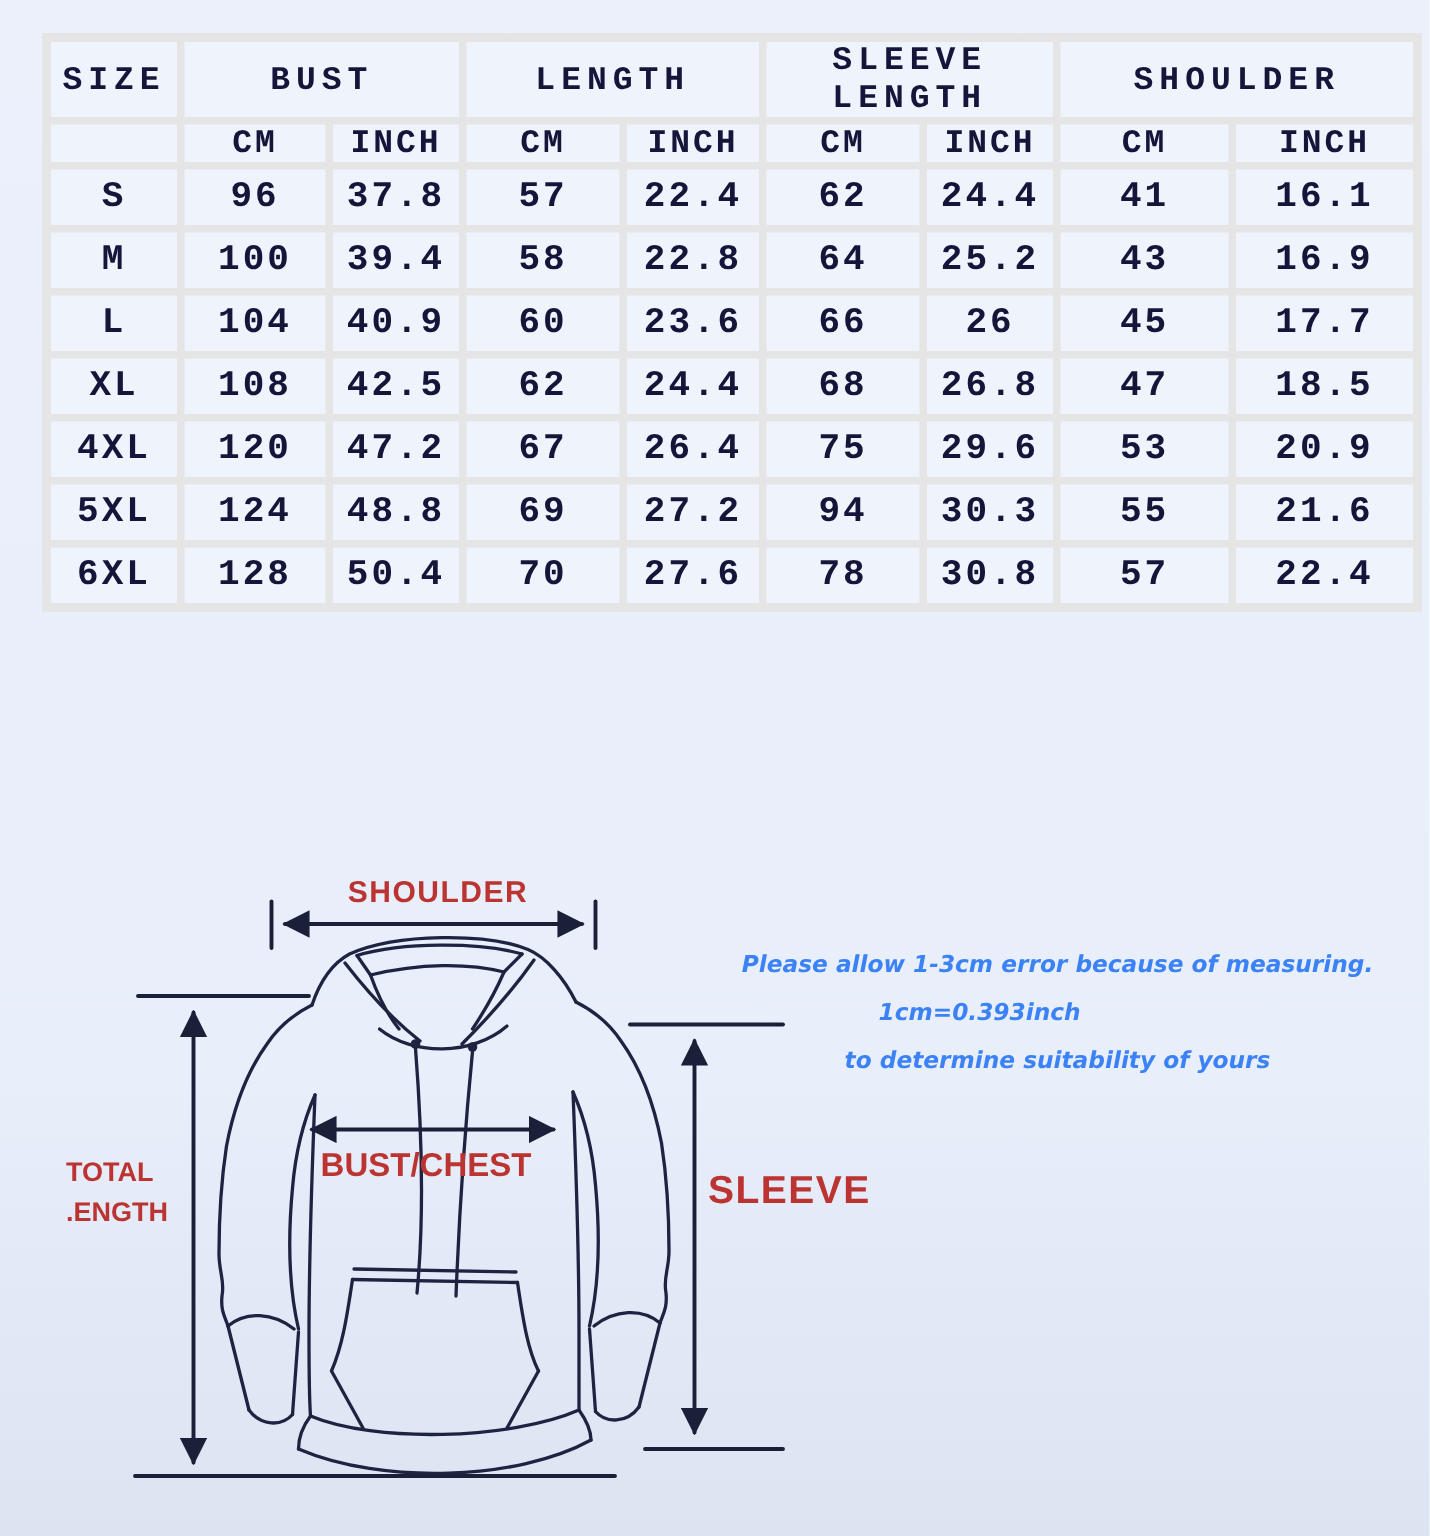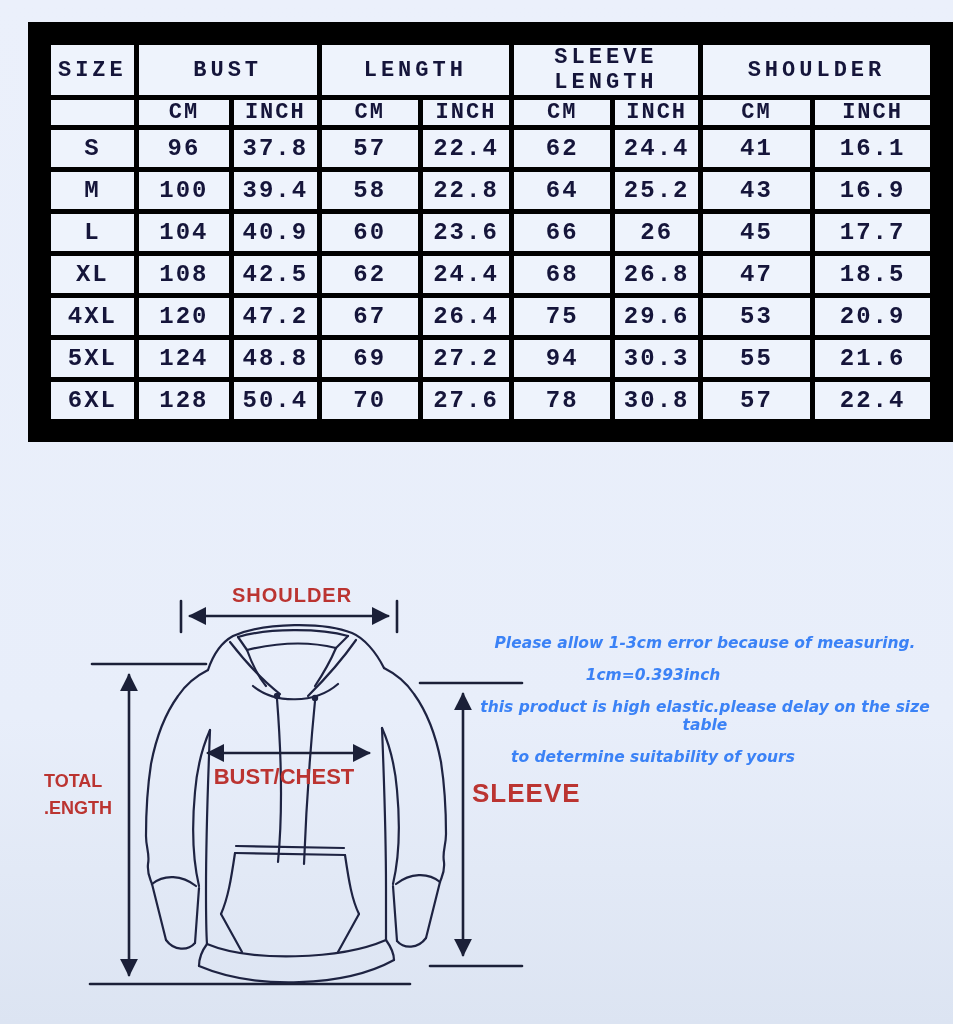--- a/index.html
+++ b/index.html
@@ -5,21 +5,21 @@
   html,body{margin:0;padding:0;}
   body{
     width:953px;height:1024px;position:relative;overflow:hidden;
     background:linear-gradient(180deg,#ebf0fb 0%,#e8eefa 70%,#dce4f2 100%);
     font-family:"Liberation Sans",sans-serif;
   }
   
   .size-table{
     position:absolute;left:28px;top:22px;
     border-collapse:separate;border-spacing:5px;
-    background:#000000;padding:18px;
+    background:#e5e5e5;padding:1px;
   }
   .size-table th,.size-table td{
     background:#eef3fc;color:#15153a;text-align:center;vertical-align:middle;
     font-family:"Liberation Mono",monospace;font-weight:700;padding:0;
   }
   .size-table thead tr:nth-child(1) th{height:36px;font-size:22px;letter-spacing:4px;}
   .size-table thead tr:nth-child(2) th{height:24px;font-size:22px;letter-spacing:2px;}
   .size-table tbody td{height:37px;font-size:24px;letter-spacing:2px;}
   col.w0{width:84px}col.w1{width:94px}col.w2{width:84px}
   col.w3{width:102px}col.w4{width:88px}col.w5{width:102px}
@@ -247,15 +247,14 @@
 <div class="red-label lbl-total">
   <div>TOTAL</div>
   <div>.ENGTH</div>
 </div>
 <div class="red-label lbl-bust">BUST/CHEST</div>
 <div class="red-label lbl-sleeve">SLEEVE</div>
 
 <div class="notes">
   <div class="note-line">Please allow 1-3cm error because of measuring.</div>
   <div class="note-line">1cm=0.393inch</div>
-  <div class="note-line">this product is high elastic.please delay on the size table</div>
   <div class="note-line">to determine suitability of yours</div>
 </div>
 
 </body></html>

